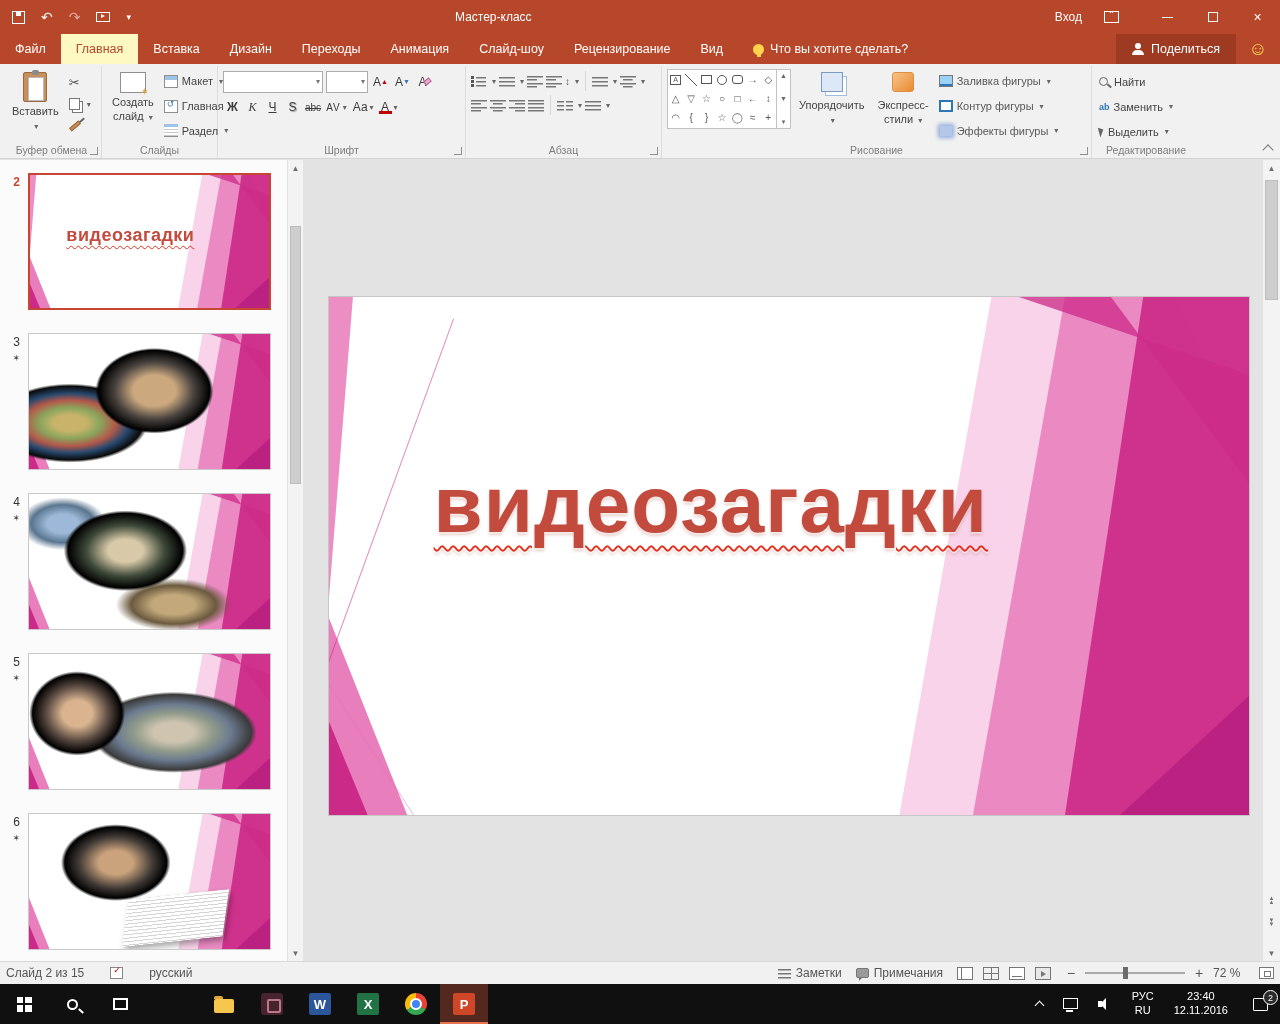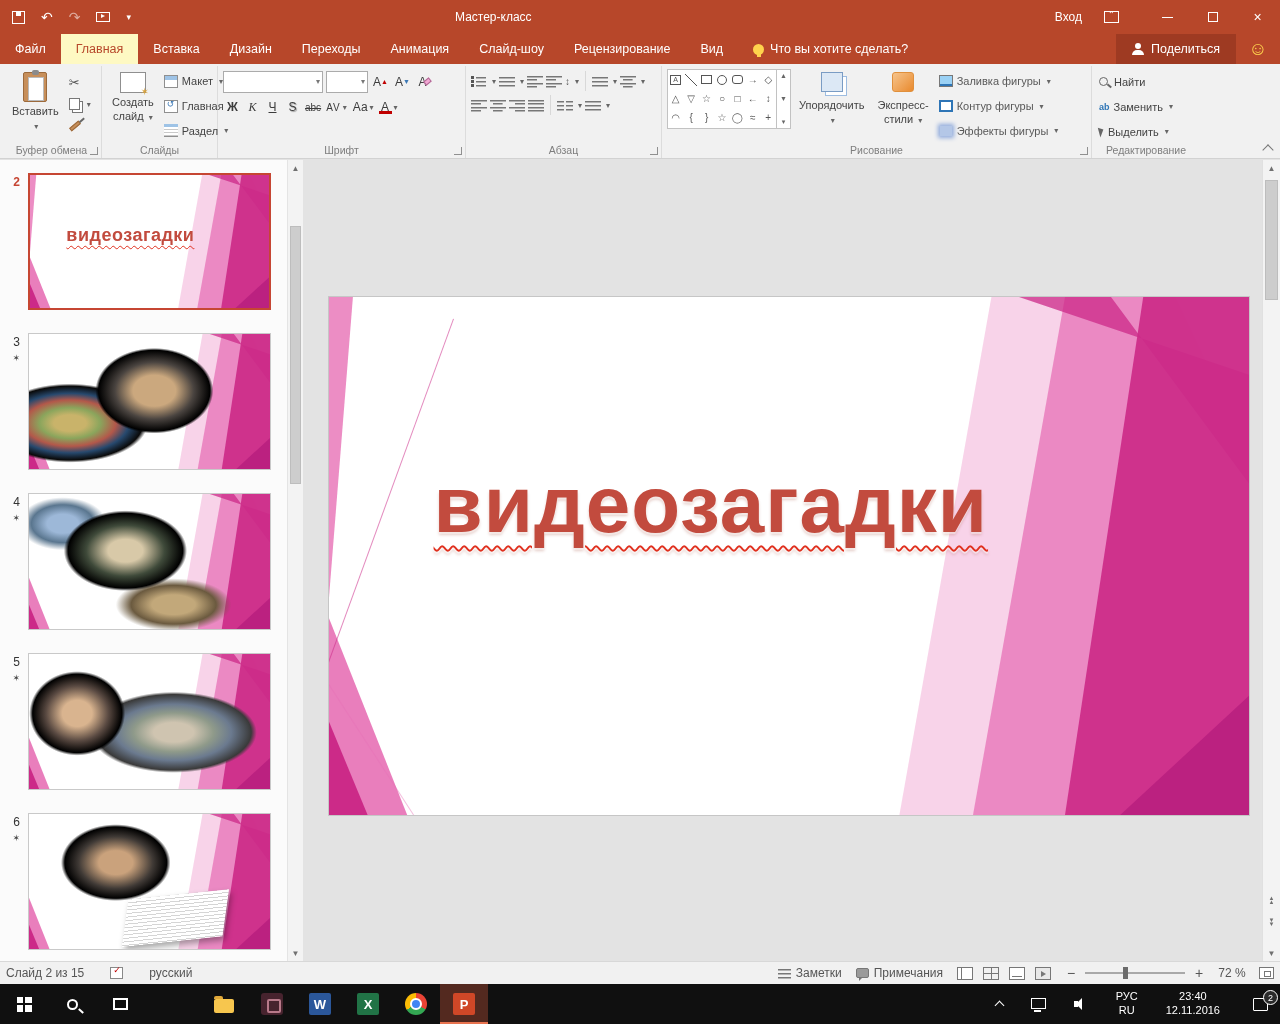--- a/index.html
+++ b/index.html
@@ -182,21 +182,21 @@
 .vb { width:16px; height:13px; border:1px solid #777; position:relative; background:#fff; }
 .vb-normal::after { content:""; position:absolute; left:3px; top:0; bottom:0; width:1px; background:#777; }
 .vb-sorter { background:linear-gradient(#777,#777),linear-gradient(#777,#777); background-size:1px 100%,100% 1px; background-position:center,center; background-repeat:no-repeat; }
 .vb-read::after { content:""; position:absolute; left:2px; right:2px; bottom:2px; height:1px; background:#777; }
 .vb-show { background:#e8e8e8; }
 .vb-show::after { content:""; position:absolute; left:5px; top:3px; border-left:5px solid #777; border-top:3px solid transparent; border-bottom:3px solid transparent; }
 .zoomctl { display:flex; align-items:center; gap:8px; }
 .zoombtn { font-size:14px; color:#555; width:12px; text-align:center; }
 .slider-track { width:100px; height:2px; background:#a9a9a9; position:relative; }
 .slider-thumb { position:absolute; left:38px; top:-5px; width:5px; height:12px; background:#6b6b6b; }
-.zoomval { width:38px; text-align:center; }
+.zoomval { width:38px; text-align:left; }
 .ic-fit { width:15px; height:12px; border:1px solid #777; position:relative; background:#fff; }
 .ic-fit::after { content:""; position:absolute; left:4px; top:3px; width:5px; height:4px; border:1px solid #777; }
 
 
 .taskbar { position:absolute; left:0; top:984px; width:100%; height:40px; background:#101010; display:flex; align-items:stretch; color:#fff; }
 .tkb { width:48px; display:flex; align-items:center; justify-content:center; }
 .tkb.active-app { background:#53291f; box-shadow:inset 0 -2px 0 #e8734f; }
 .ic-win { width:15px; height:15px; display:grid; grid-template-columns:1fr 1fr; grid-template-rows:1fr 1fr; gap:2px; }
 .ic-win span { background:#fff; }
 .ic-search { width:11px; height:11px; border:2px solid #fff; border-radius:50%; position:relative; }
@@ -205,21 +205,21 @@
 .ic-folder { width:20px; height:14px; background:#f7c64e; border-radius:2px; position:relative; margin-top:3px; }
 .ic-folder::before { content:""; position:absolute; left:0; top:-3px; width:9px; height:3px; background:#e0a83a; border-radius:2px 2px 0 0; }
 .ic-darkapp { width:22px; height:22px; background:#47232e; border-radius:3px; position:relative; }
 .ic-darkapp::after { content:""; position:absolute; left:6px; top:6px; width:10px; height:10px; border:2px solid #b87a8a; border-radius:2px; }
 .office-tile { width:22px; height:22px; border-radius:2px; display:flex; align-items:center; justify-content:center; color:#fff; font-weight:bold; font-size:13px; }
 .t-word { background:#2b579a; }
 .t-excel { background:#217346; }
 .t-ppt { background:#d04727; }
 .ic-chrome { width:22px; height:22px; border-radius:50%; background:conic-gradient(#ea4335 0 33%, #34a853 0 66%, #fbbc05 0 100%); position:relative; }
 .ic-chrome::after { content:""; position:absolute; inset:5px; background:#4285f4; border:2.5px solid #fff; border-radius:50%; }
-.tray { margin-left:auto; display:flex; align-items:center; gap:12px; }
+.tray { margin-left:auto; display:flex; align-items:center; gap:4px; }
 .trayitem { height:40px; display:flex; flex-direction:column; align-items:center; justify-content:center; padding:0 8px; font-size:11px; line-height:1.25; text-align:center; }
 .chev-up { width:7px; height:7px; border-right:1.5px solid #fff; border-bottom:1.5px solid #fff; transform:rotate(-135deg); margin-top:3px; }
 .ic-net { width:15px; height:11px; border:1.5px solid #fff; position:relative; margin-bottom:2px; }
 .ic-net::after { content:""; position:absolute; left:2px; bottom:-4px; width:7px; height:1.5px; background:#fff; }
 .ic-speaker { position:relative; width:14px; height:12px; }
 .ic-speaker::before { content:""; position:absolute; left:0; top:3px; width:4px; height:6px; background:#fff; }
 .ic-speaker::after { content:""; position:absolute; left:2px; top:0; border-right:6px solid #fff; border-top:6px solid transparent; border-bottom:6px solid transparent; }
 .ic-action { width:15px; height:13px; border:1.5px solid #fff; border-radius:1px; position:relative; }
 .badge { position:absolute; right:2px; top:6px; width:15px; height:15px; border-radius:50%; background:#2b2b2b; border:1.5px solid #fff; color:#fff; font-size:9px; display:flex; align-items:center; justify-content:center; }
 .actionwrap { position:relative; width:40px; height:40px; display:flex; align-items:center; justify-content:center; }

